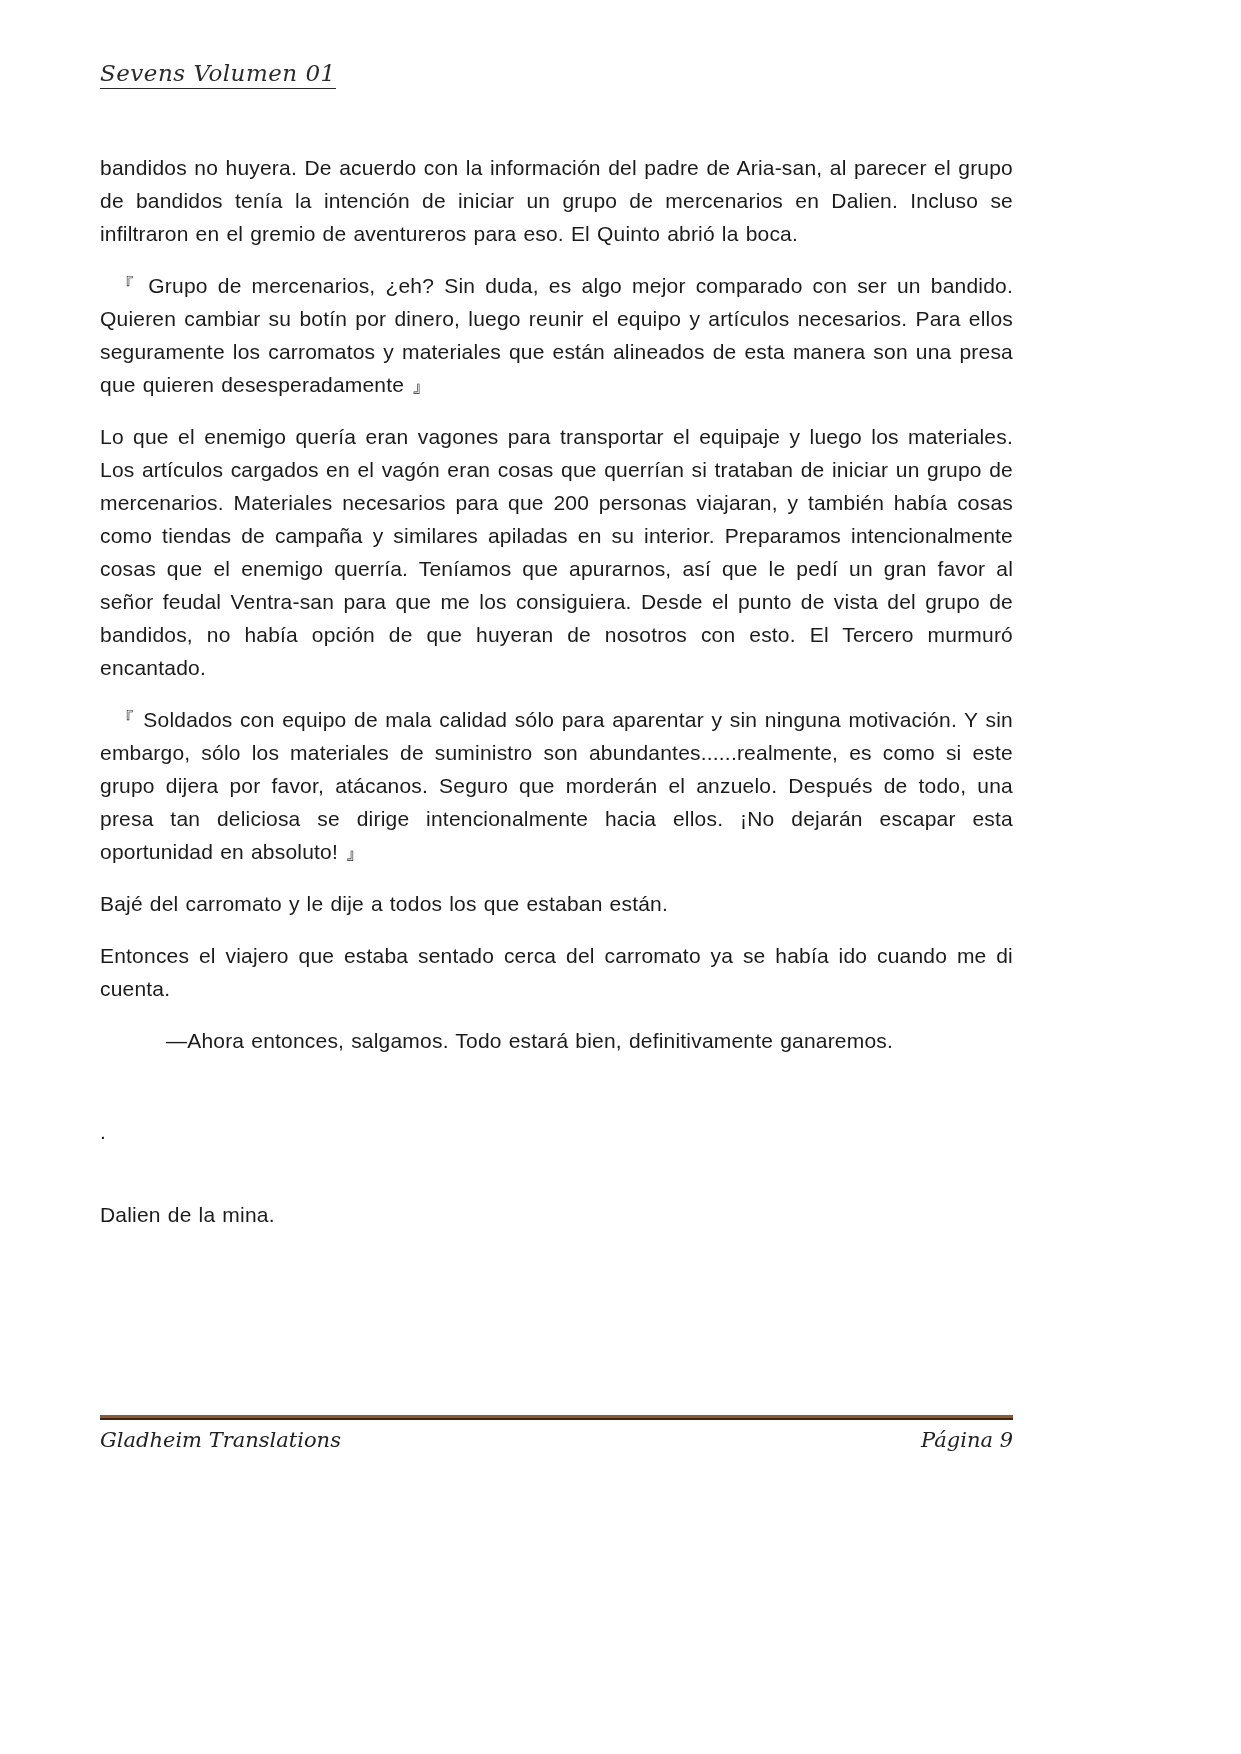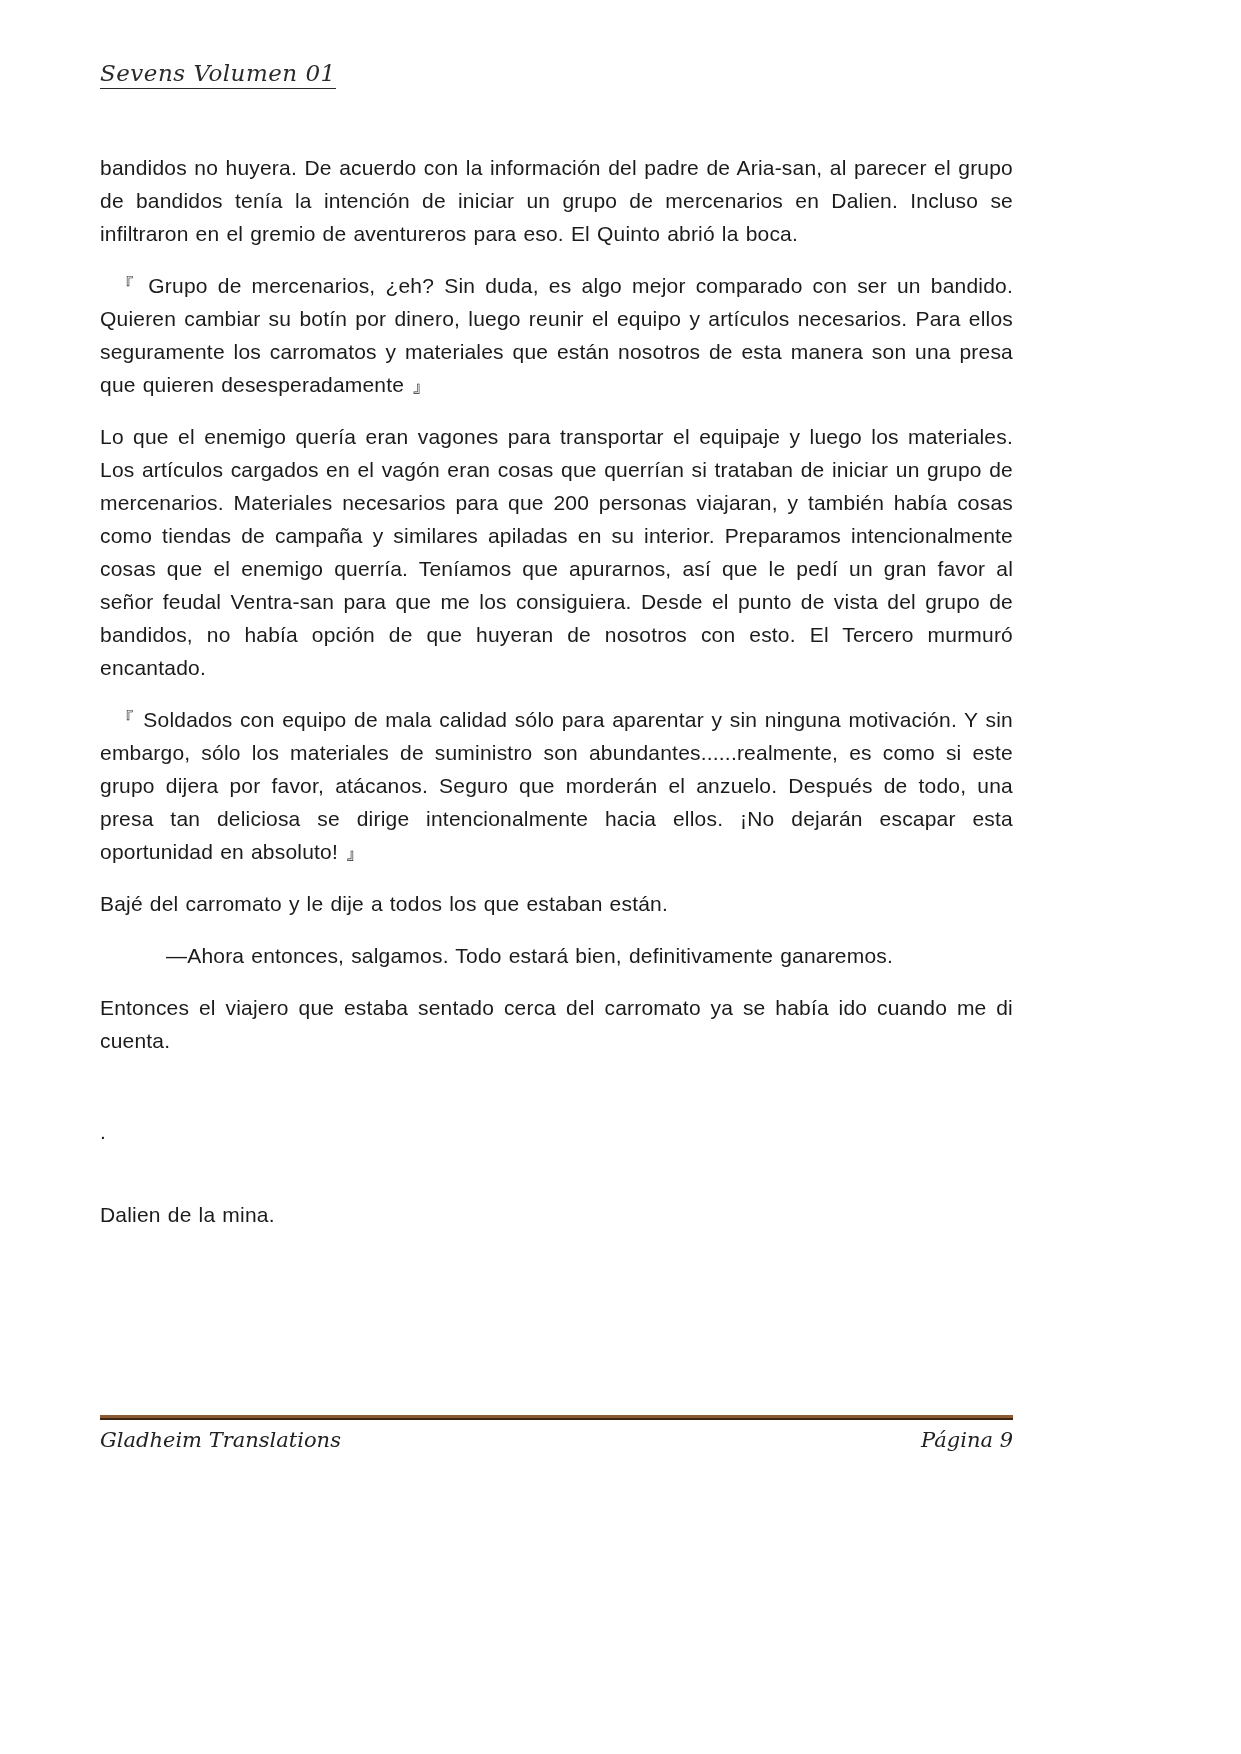--- a/index.html
+++ b/index.html
@@ -86,26 +86,26 @@
 <body>
 
 <div class="page">
 
   <div class="header">
     <span class="header-title">Sevens Volumen 01</span>
   </div>
 
   <div class="content">
     <p class="para">bandidos no huyera. De acuerdo con la información del padre de Aria-san, al parecer el grupo de bandidos tenía la intención de iniciar un grupo de mercenarios en Dalien. Incluso se infiltraron en el gremio de aventureros para eso. El Quinto abrió la boca.</p>
-    <p class="para quote">『 Grupo de mercenarios, ¿eh? Sin duda, es algo mejor comparado con ser un bandido. Quieren cambiar su botín por dinero, luego reunir el equipo y artículos necesarios. Para ellos seguramente los carromatos y materiales que están nosotros de esta manera son una presa que quieren desesperadamente 』</p>
+    <p class="para quote">『 Grupo de mercenarios, ¿eh? Sin duda, es algo mejor comparado con ser un bandido. Quieren cambiar su botín por dinero, luego reunir el equipo y artículos necesarios. Para ellos seguramente los carromatos y materiales que están alineados de esta manera son una presa que quieren desesperadamente 』</p>
     <p class="para">Lo que el enemigo quería eran vagones para transportar el equipaje y luego los materiales. Los artículos cargados en el vagón eran cosas que querrían si trataban de iniciar un grupo de mercenarios. Materiales necesarios para que 200 personas viajaran, y también había cosas como tiendas de campaña y similares apiladas en su interior. Preparamos intencionalmente cosas que el enemigo querría. Teníamos que apurarnos, así que le pedí un gran favor al señor feudal Ventra-san para que me los consiguiera. Desde el punto de vista del grupo de bandidos, no había opción de que huyeran de nosotros con esto. El Tercero murmuró encantado.</p>
     <p class="para quote">『 Soldados con equipo de mala calidad sólo para aparentar y sin ninguna motivación. Y sin embargo, sólo los materiales de suministro son abundantes......realmente, es como si este grupo dijera por favor, atácanos. Seguro que morderán el anzuelo. Después de todo, una presa tan deliciosa se dirige intencionalmente hacia ellos. ¡No dejarán escapar esta oportunidad en absoluto! 』</p>
     <p class="para">Bajé del carromato y le dije a todos los que estaban están.</p>
+    <p class="para">Entonces el viajero que estaba sentado cerca del carromato ya se había ido cuando me di cuenta.</p>
     <p class="para dash">—Ahora entonces, salgamos. Todo estará bien, definitivamente ganaremos.</p>
-    <p class="para">Entonces el viajero que estaba sentado cerca del carromato ya se había ido cuando me di cuenta.</p>
     <p class="para dot">.</p>
     <p class="para lone">Dalien de la mina.</p>
   </div>
 
   <div class="footer">
     <div class="footer-rule"></div>
     <div class="footer-row">
       <span>Gladheim Translations</span>
       <span>Página 9</span>
     </div>

